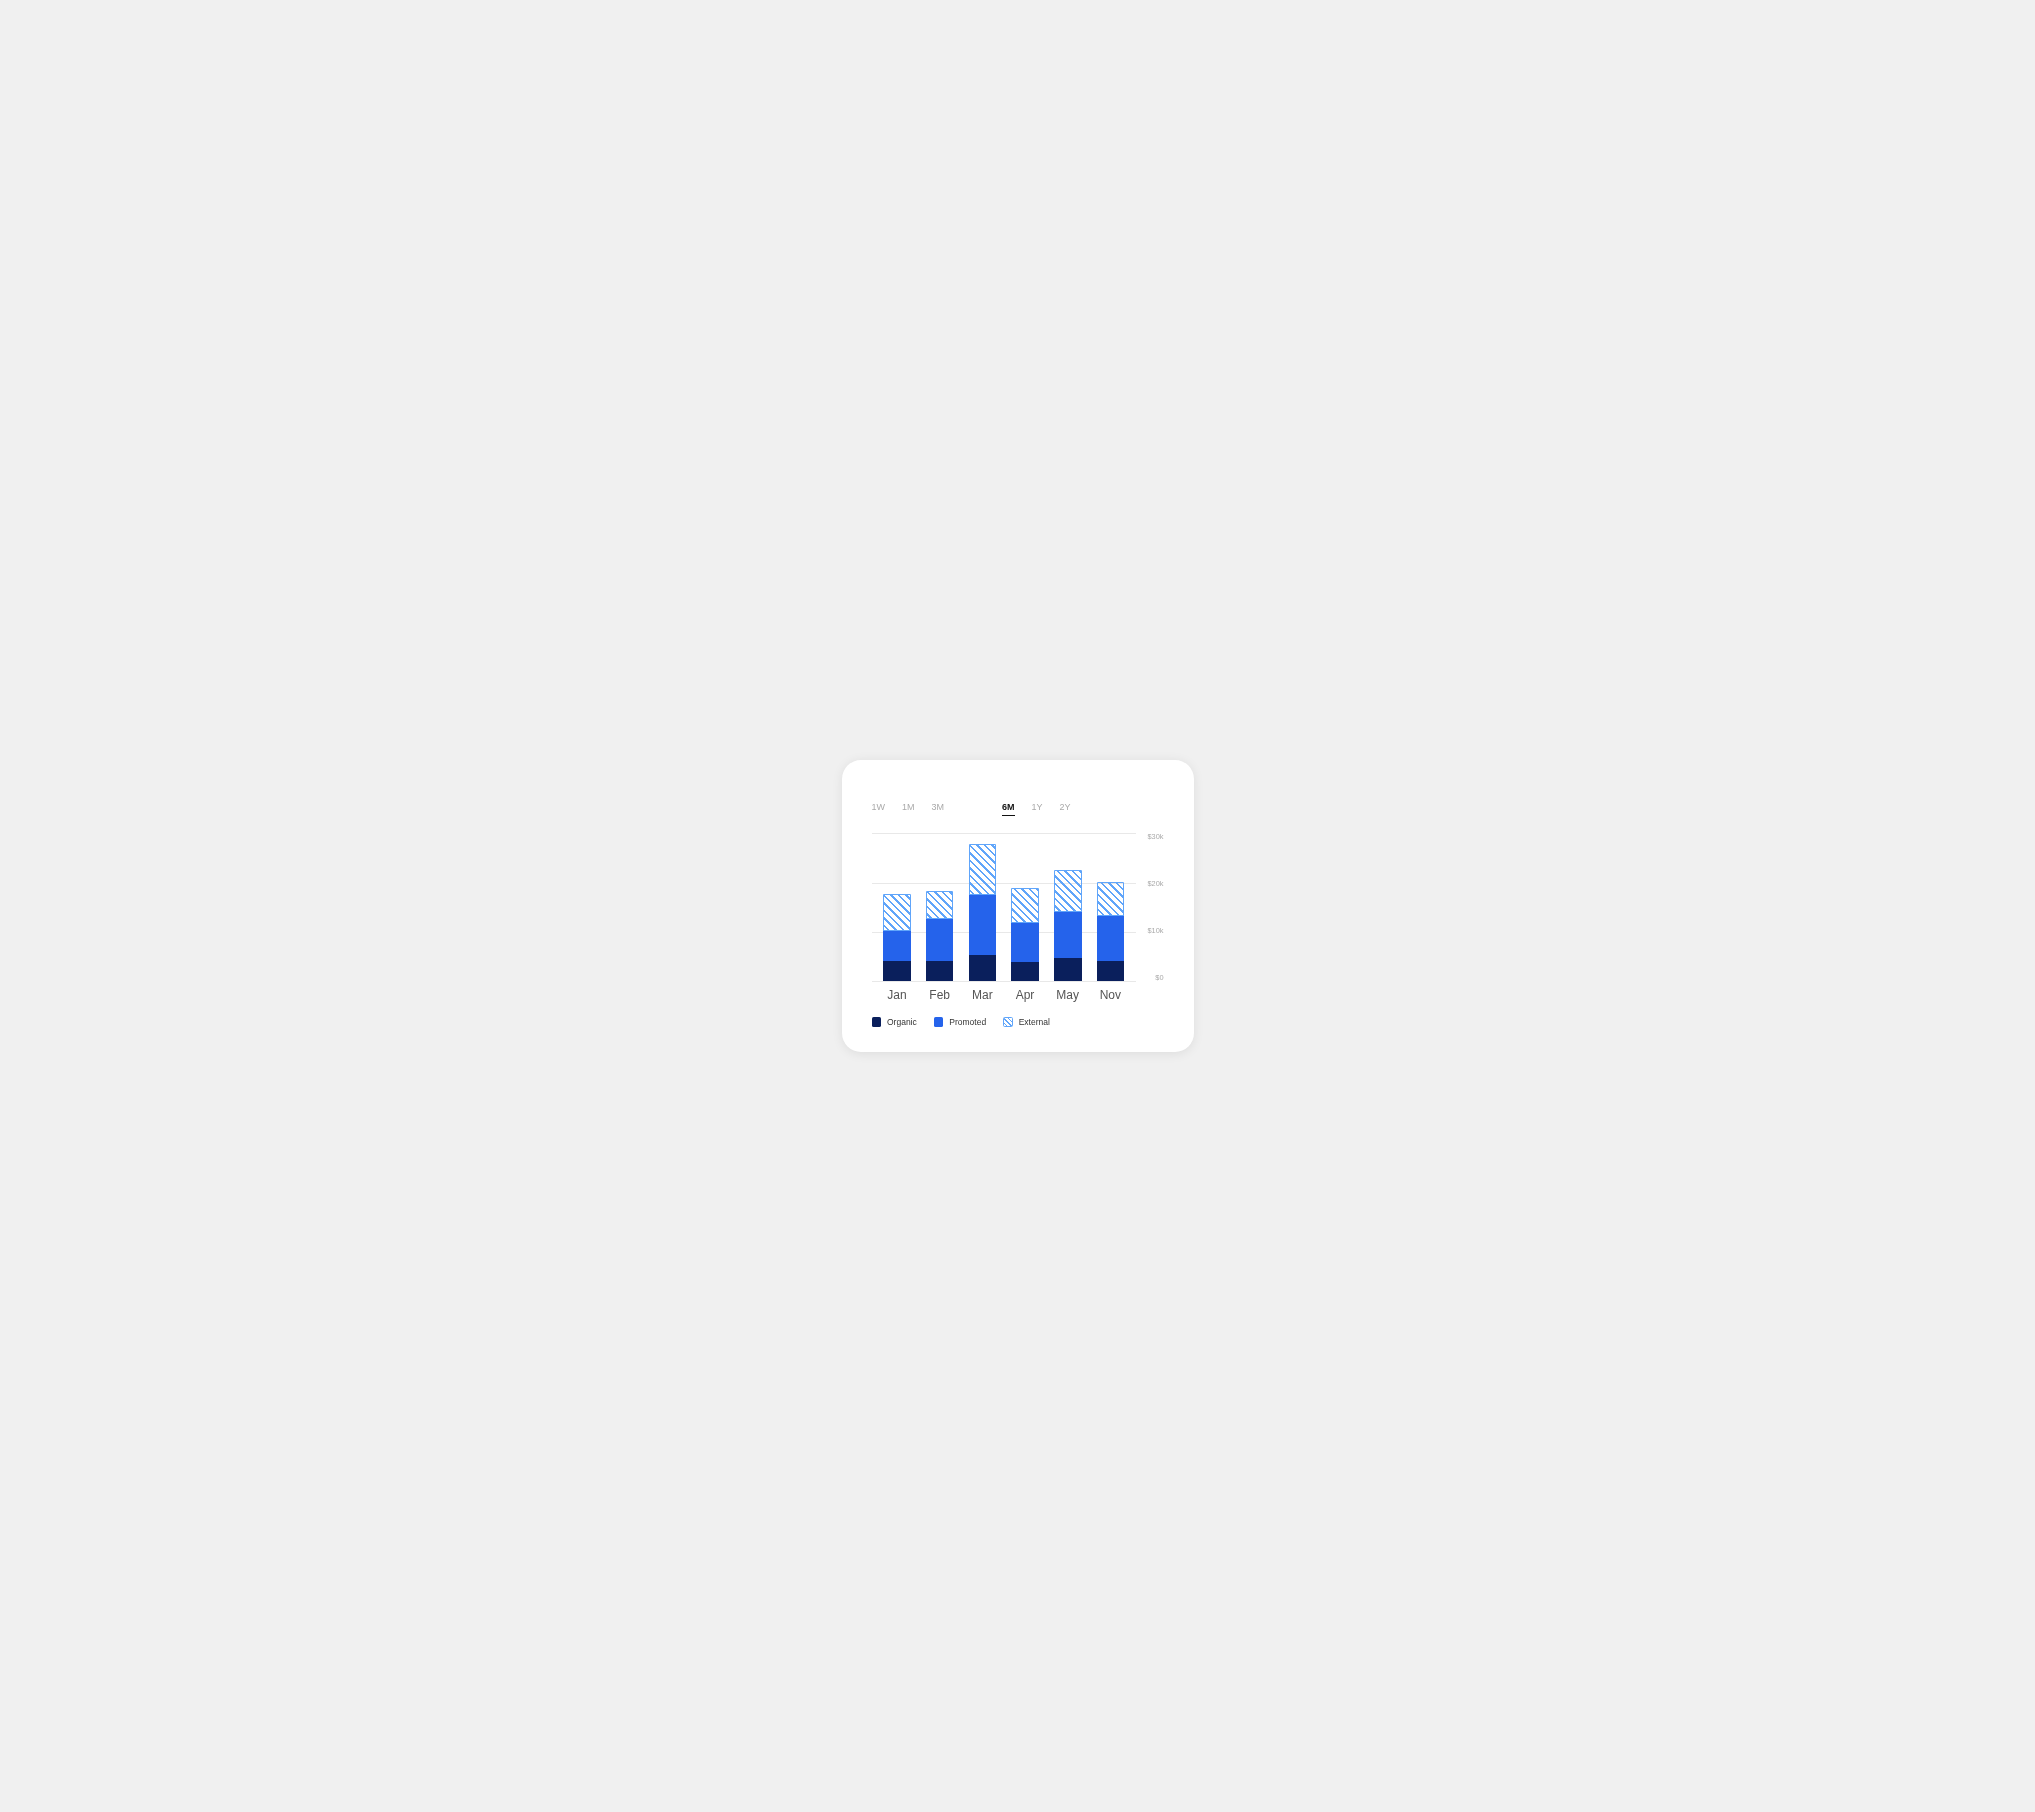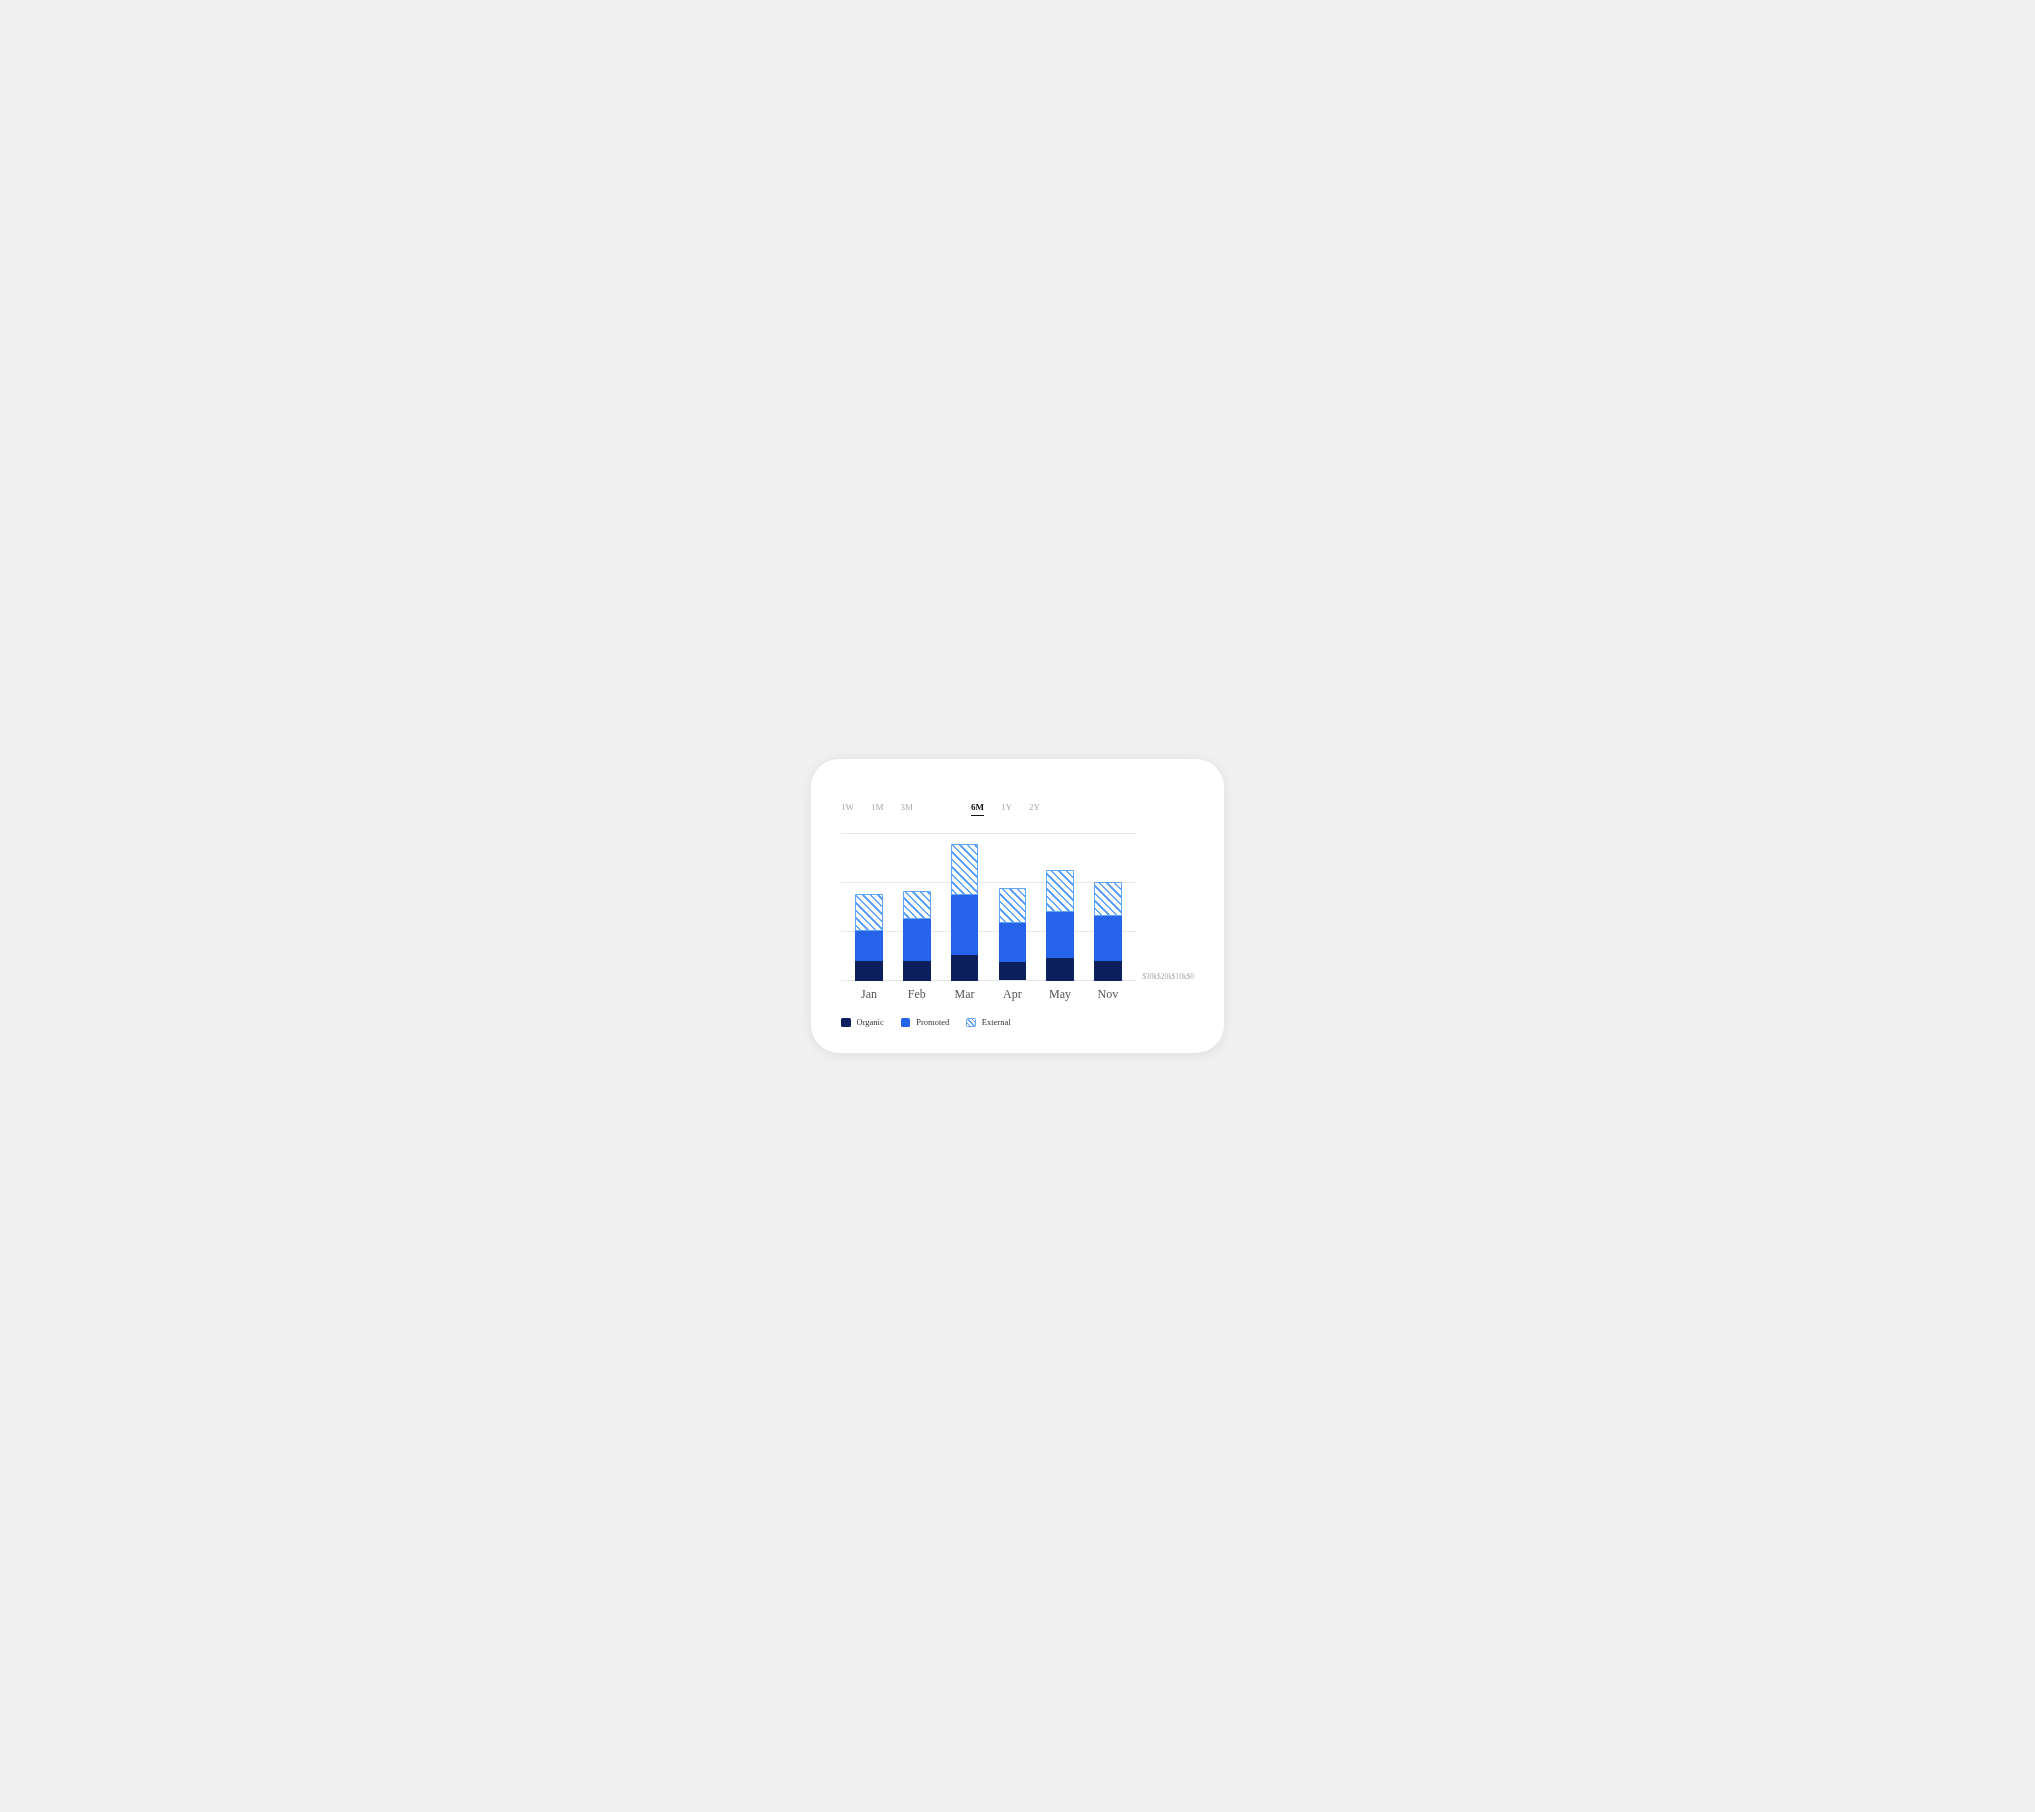--- a/index.html
+++ b/index.html
@@ -8,25 +8,24 @@
       background: #f0f0f0;
       display: flex;
       align-items: center;
       justify-content: center;
       min-height: 100vh;
       font-family: -apple-system, BlinkMacSystemFont, 'Segoe UI', sans-serif;
     }
 
     .card {
       background: #ffffff;
-      border-radius: 28px;
+      border-radius: 19px;
       padding: 25.4px 30px 25.4px 30px;
-      width: 413px;
+      width: 352px;
       box-shadow: 0 1.1px 10.6px rgba(0,0,0,0.08);
-      font-family: Liberation Serif, serif;
     }
 
     .card-title {
       font-size: 16px;
       font-weight: 700;
       color: #111;
       margin-bottom: 17px;
     }
 
     .time-filters {
@@ -131,20 +130,21 @@
         45deg,
         #60a5fa 0px,
         #60a5fa 1.6px,
         transparent 1.6px,
         transparent 5.3px
       );
     }
 
     .y-axis {
       display: flex;
+      flex-direction: column;
       justify-content: space-between;
       align-items: flex-end;
       padding: 0 0 0 6.4px;
       height: 148px;
       min-width: 27.6px;
     }
 
     .y-label {
       font-size: 7.4px;
       color: #aaa;

